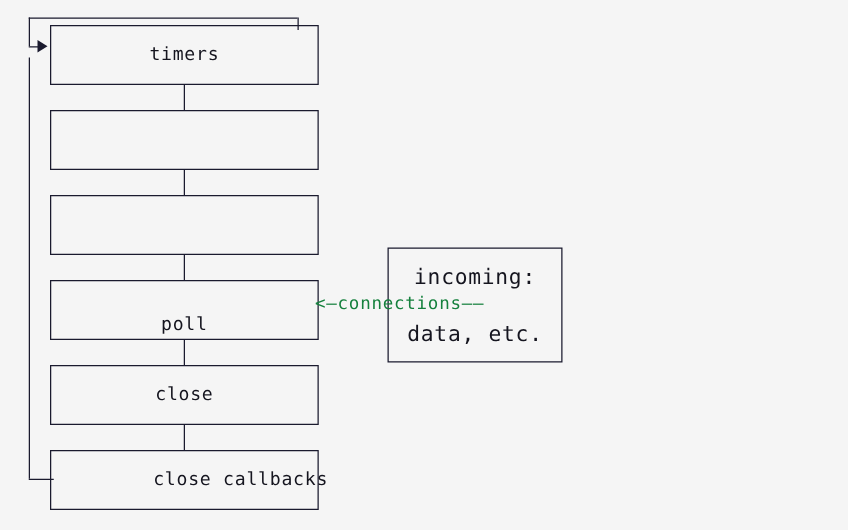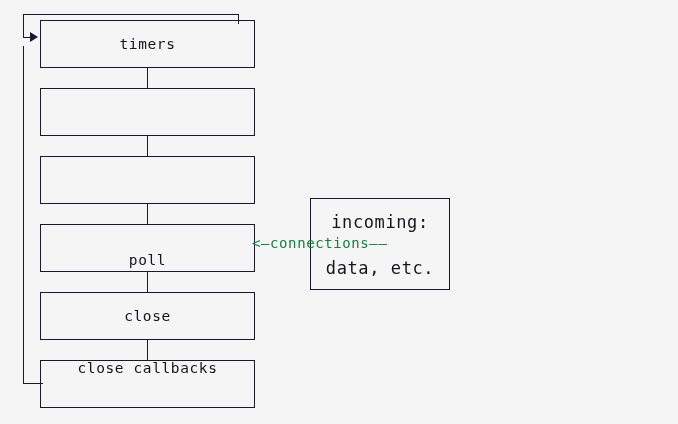--- a/index.html
+++ b/index.html
@@ -138,21 +138,21 @@
   <div class="phase-label" style="top:236px;">poll</div>
 
   <div class="connector" style="top:272px; height:20px;"></div>
 
   <div class="phase-box" style="top:292px;"></div>
   <div class="phase-label" style="top:292px;">close</div>
 
   <div class="connector" style="top:340px; height:20px;"></div>
 
   <div class="phase-box" style="top:360px;"></div>
-  <div class="phase-label" style="top:344px;">close callbacks</div>
+  <div class="phase-label" style="top:360px;margin-left:45px;">close callbacks</div>
 
   <div class="incoming-box"></div>
   <div class="incoming-line incoming-l1">incoming:</div>
   <div class="incoming-line incoming-l2">data, etc.</div>
 
   <div class="conn-label">&lt;—connections——</div>
 
 </div>
 
 </body></html>

